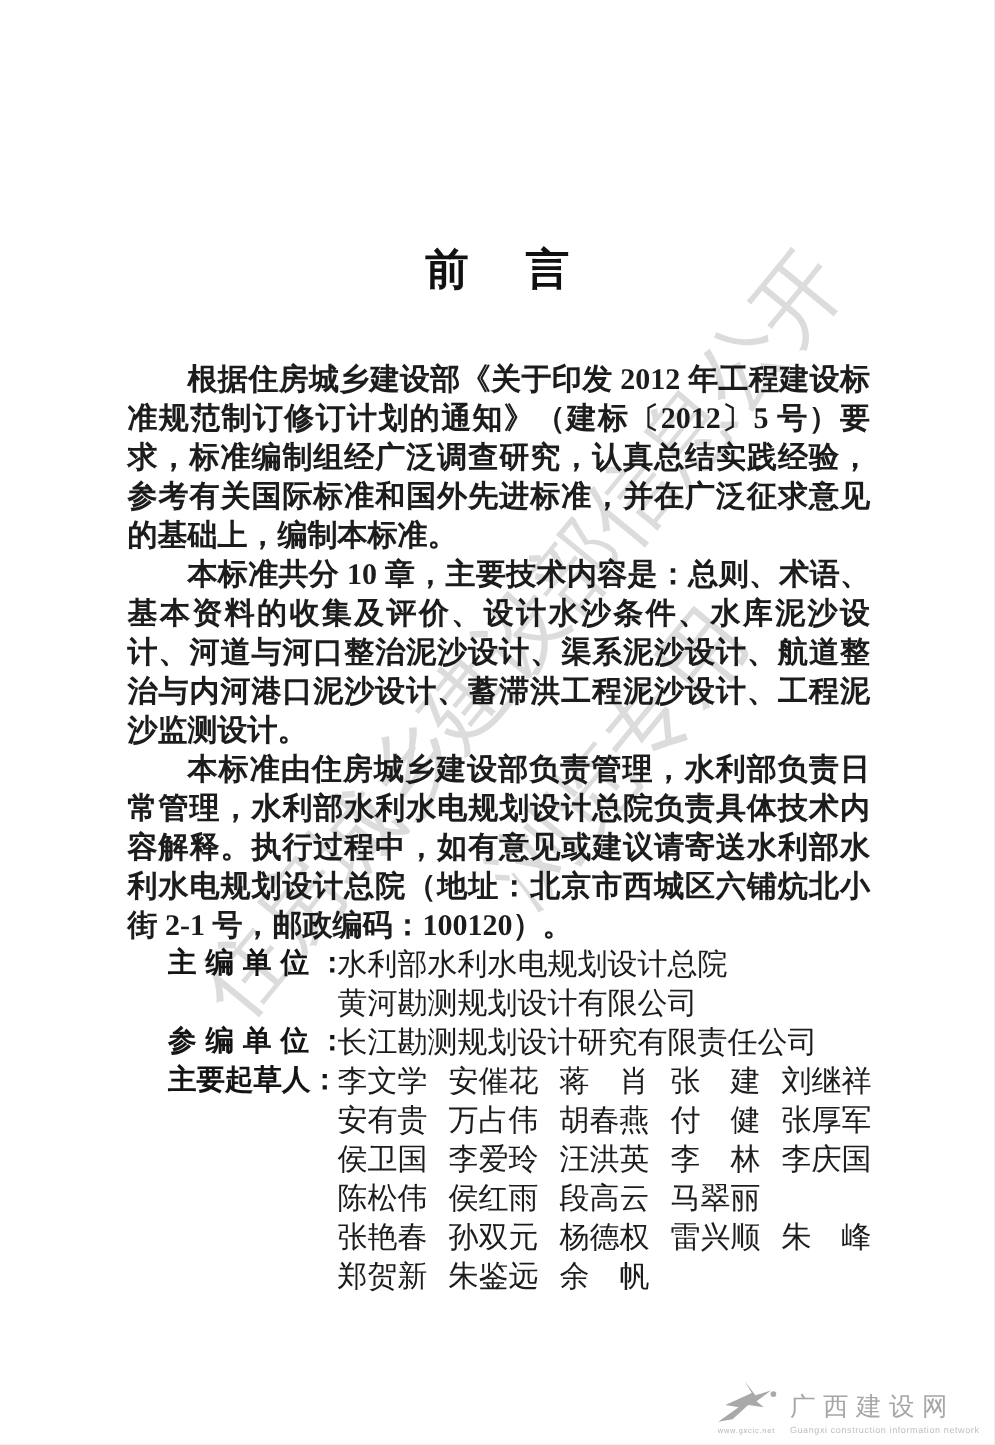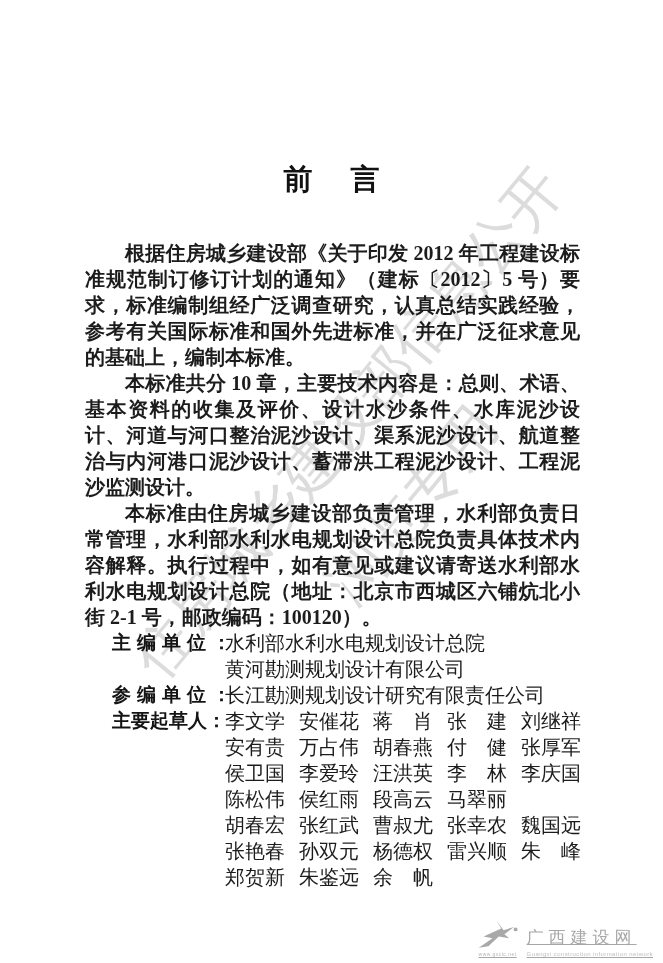--- a/index.html
+++ b/index.html
@@ -49,21 +49,20 @@
     mix-blend-mode:multiply;
     font-family:"Liberation Serif","DejaVu Serif",serif;
   }
   .watermark.wm1{left:348px;top:423px;transform:translate(-50%,-50%) rotate(-50.6deg);}
   .watermark.wm2{left:413px;top:505px;transform:translate(-50%,-50%) rotate(-50.6deg);}
   
   .footer-logo{
     position:absolute;right:10px;bottom:6px;z-index:1;
     display:flex;align-items:flex-end;gap:8px;
     color:#a7a7a7;
-    text-decoration:underline;
   }
   .star-wrap{display:flex;flex-direction:column;align-items:center;}
   .star-wrap svg{display:block;}
   .star-caption{font-size:5px;letter-spacing:.5px;color:#b5b5b5;
     font-family:"Liberation Sans","DejaVu Sans",sans-serif;}
   .logo-text{display:flex;flex-direction:column;margin-top:8px;}
   .site-name{
     font-size:17px;letter-spacing:5px;color:#a7a7a7;
     font-family:"Liberation Sans","DejaVu Sans",sans-serif;white-space:nowrap;
   }
@@ -118,24 +117,20 @@
       </div>
       <div class="ed-row cont">
         <div class="ed-label-cell empty"><span>主要起草人</span><span>：</span></div>
         <div class="ed-value"><span class="name">陈松伟</span><span class="name">侯红雨</span><span class="name">段高云</span><span class="name">马翠丽</span></div>
       </div>
 
       <div class="ed-row">
       </div>
       <div class="ed-row cont">
         <div class="ed-label-cell empty"><span>主要审查人</span><span>：</span></div>
-        <div class="ed-value"><span class="name">胡春宏</span><span class="name">张红武</span><span class="name">曹叔尤</span><span class="name">张幸农</span><span class="name">魏国远</span></div>
-      </div>
-      <div class="ed-row cont">
-        <div class="ed-label-cell empty"><span>主要审查人</span><span>：</span></div>
         <div class="ed-value"><span class="name">张艳春</span><span class="name">孙双元</span><span class="name">杨德权</span><span class="name">雷兴顺</span><span class="name">朱　峰</span></div>
       </div>
       <div class="ed-row cont">
         <div class="ed-label-cell empty"><span>主要审查人</span><span>：</span></div>
         <div class="ed-value"><span class="name">郑贺新</span><span class="name">朱鉴远</span><span class="name">余　帆</span></div>
       </div>
 
     </div>
   </div>
 

